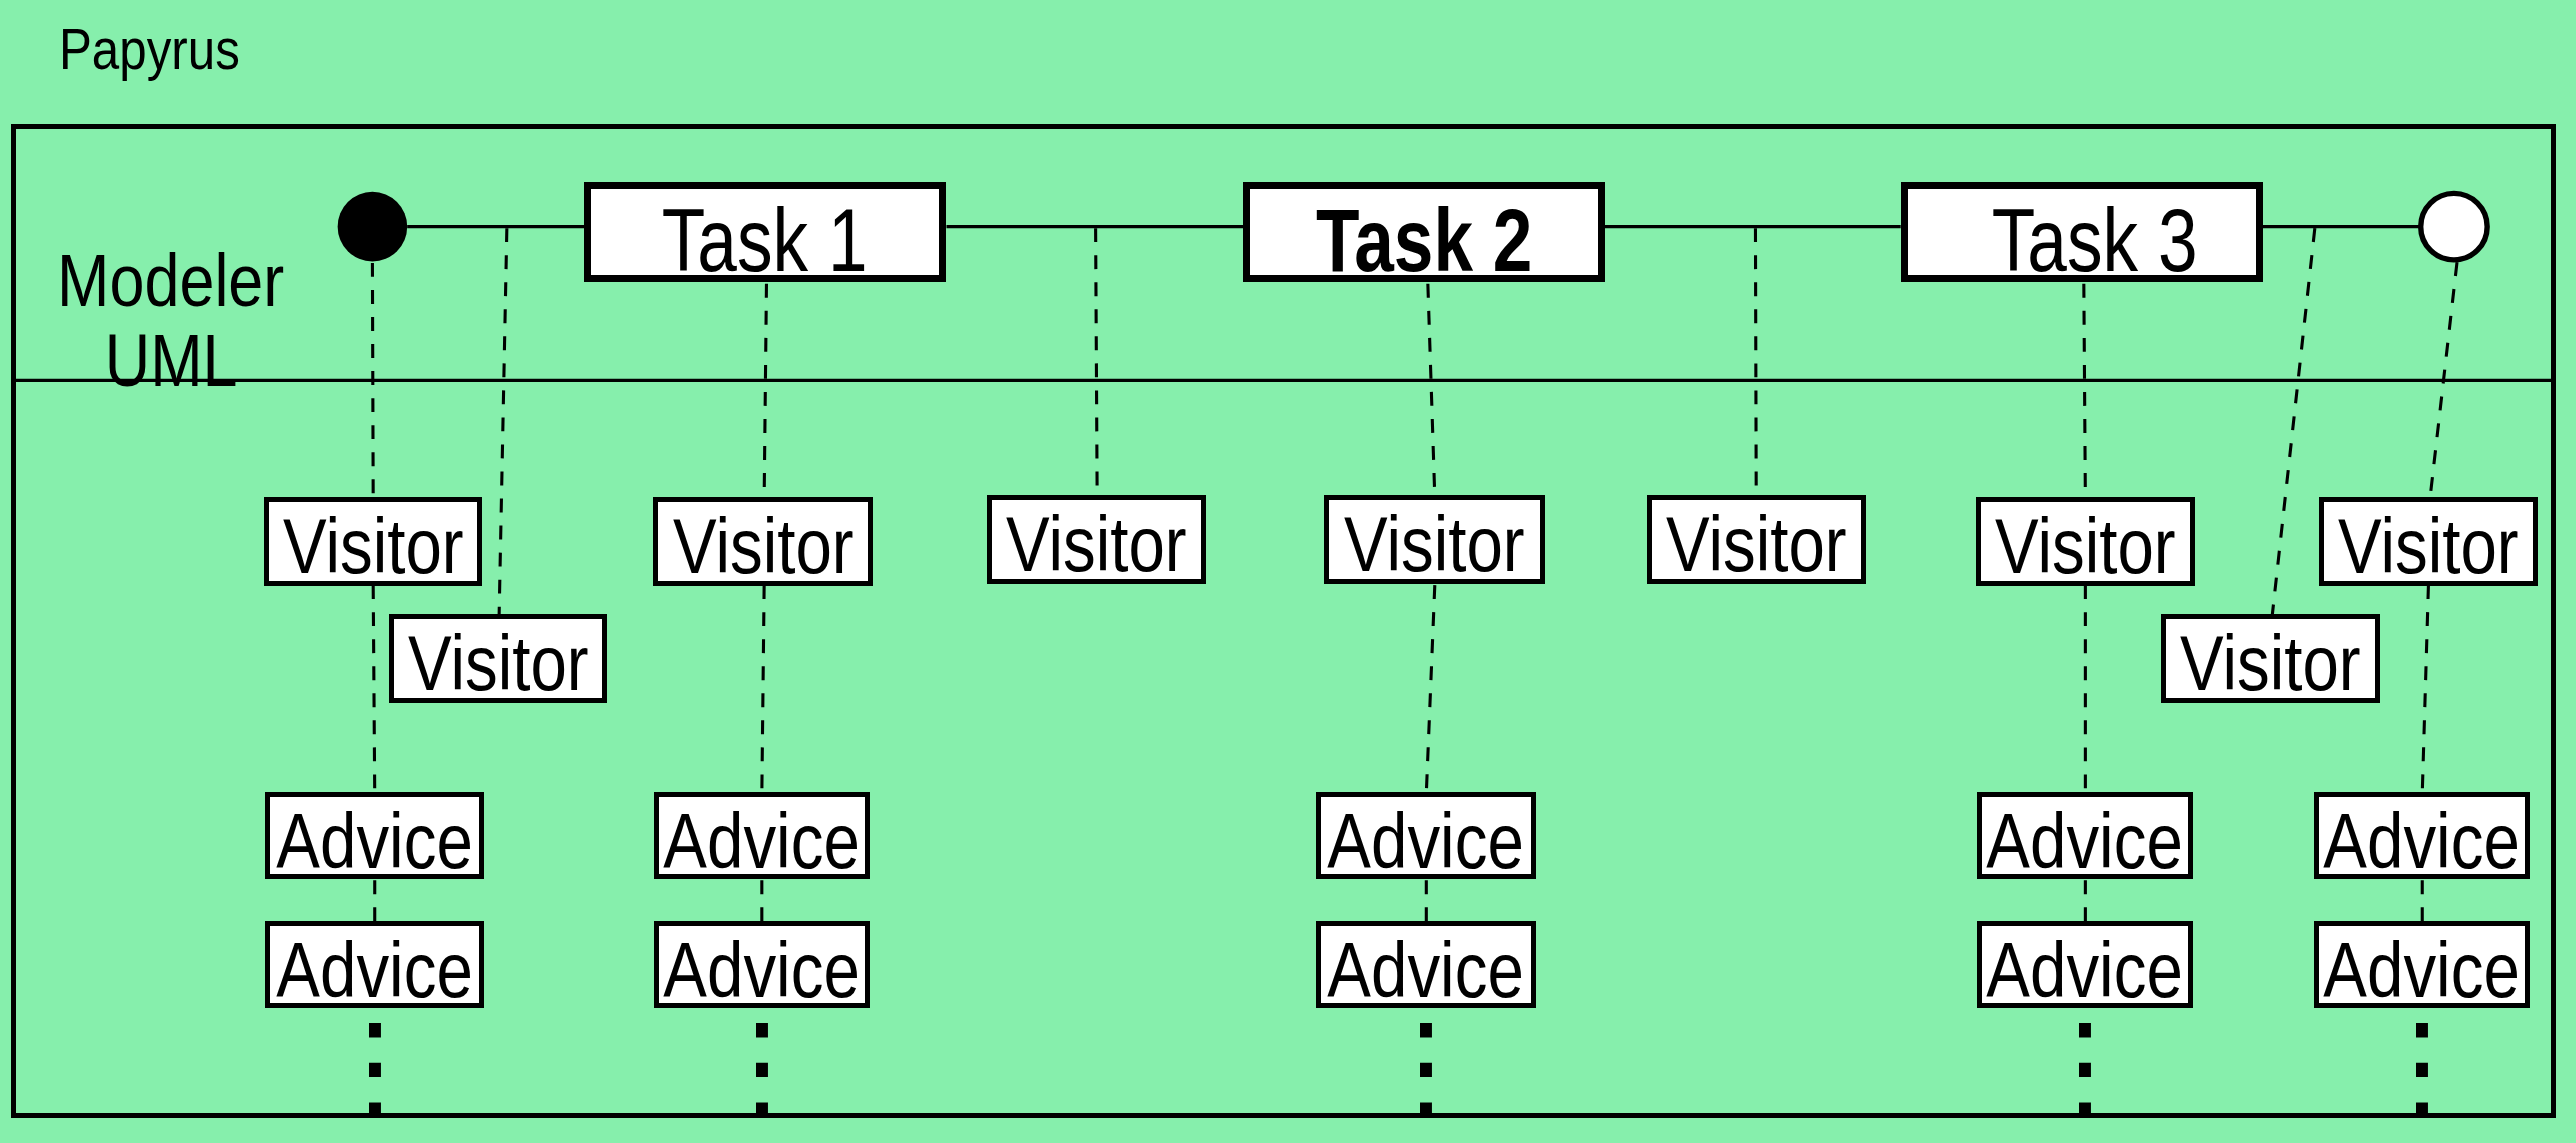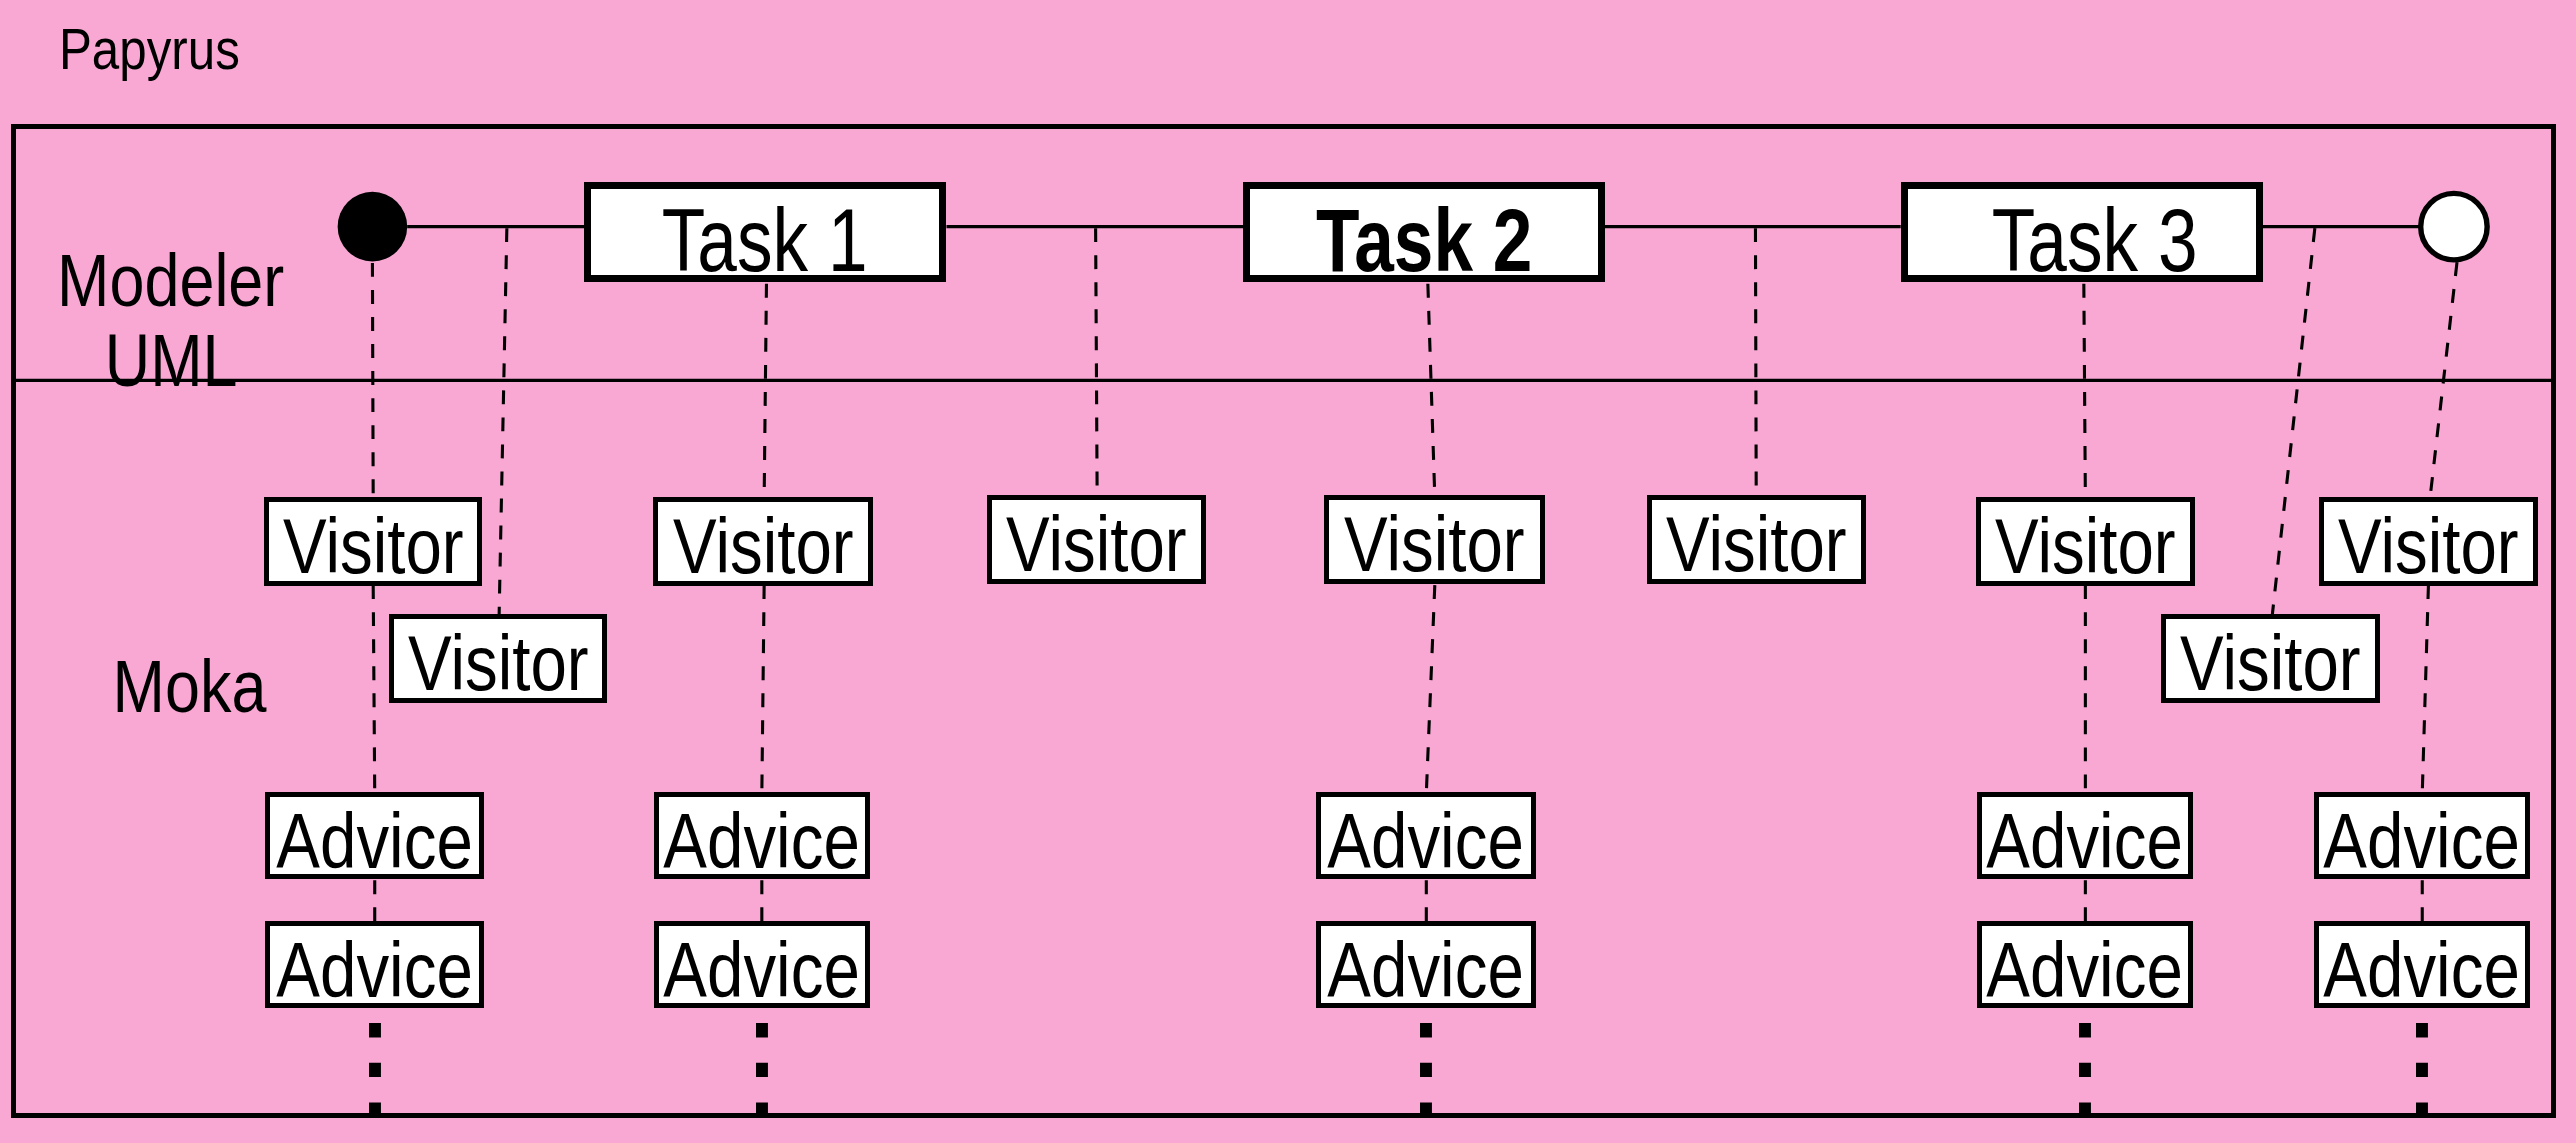--- a/index.html
+++ b/index.html
@@ -1,17 +1,17 @@
 <!DOCTYPE html>
 <html style="font-size:12.4px"><head>
 <meta charset="utf-8">
 <style>
   html,body{margin:0;padding:0;background:#ffffff;}
   .canvas{
-    position:relative;width:2576px;height:1144px;background:#f9a8d4;
+    position:relative;width:2576px;height:1144px;background:#86efac;
     font-family:"Liberation Sans",sans-serif;color:#000;overflow:hidden;
   }
   .layer{position:absolute;left:0;top:0;width:100%;height:100%;}
   .frame{
     position:absolute;left:10.8px;top:124px;width:2545px;height:994px;
     border:5.4px solid #000;box-sizing:border-box;background:transparent;
   }
   .title{
     position:absolute;left:43px;top:17px;font-size:58px;line-height:1.1;
     white-space:nowrap;
@@ -78,23 +78,20 @@
       <line x1="986" y1="1139" x2="986" y2="1194"></line>
       <line x1="1846" y1="1139" x2="1846" y2="1194"></line>
       <line x1="2699" y1="1139" x2="2699" y2="1194"></line>
       <line x1="3135" y1="1139" x2="3135" y2="1194"></line>
     </g>
   </svg>
 
   <div class="lane-label uml">
     <div><span class="sq">Modeler</span></div>
     <div><span class="sq">UML</span></div>
-  </div>
-  <div class="lane-label moka">
-    <span class="sq">Moka</span>
   </div>
 
   <div class="box task" style="left:584px;top:182px;width:362px;height:100px;">
       <span class="sq-task">Task 1</span>
     </div>
   <div class="box task" style="left:1243px;top:182px;width:362px;height:100px;font-weight:bold;">
       <span class="sq-task">Task 2</span>
     </div>
   <div class="box task" style="left:1901px;top:182px;width:362px;height:100px;padding-left:26px;">
       <span class="sq-task">Task 3</span>

